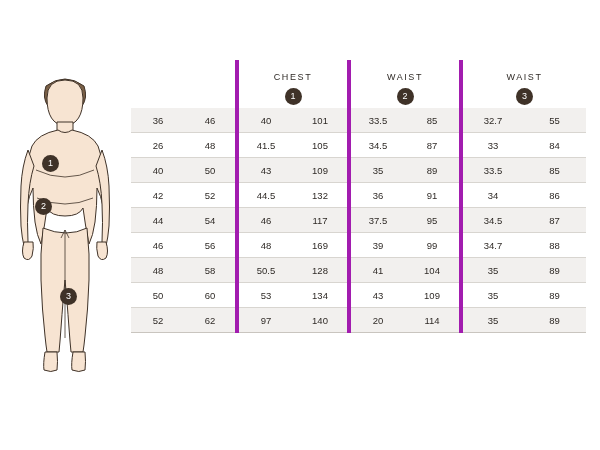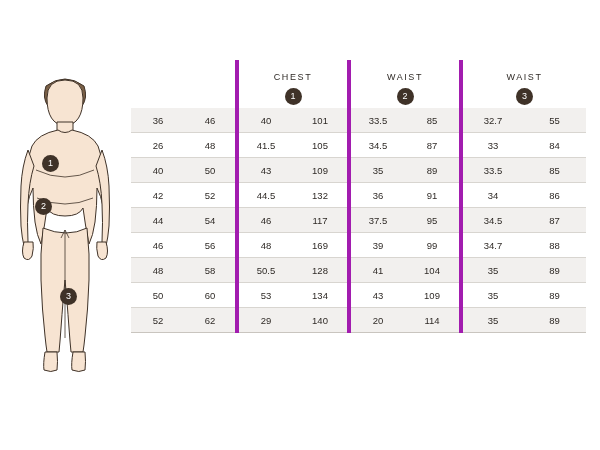--- a/index.html
+++ b/index.html
@@ -273,21 +273,21 @@
           <td class="grp-sep">53</td>
           <td>134</td>
           <td class="grp-sep">43</td>
           <td>109</td>
           <td class="grp-sep">35</td>
           <td>89</td>
         </tr>
         <tr class="alt">
           <td>52</td>
           <td>62</td>
-          <td class="grp-sep">29</td>
+          <td class="grp-sep">97</td>
           <td>140</td>
           <td class="grp-sep">20</td>
           <td>114</td>
           <td class="grp-sep">35</td>
           <td>89</td>
         </tr>
       </tbody>
   </table>
 </div>
 

